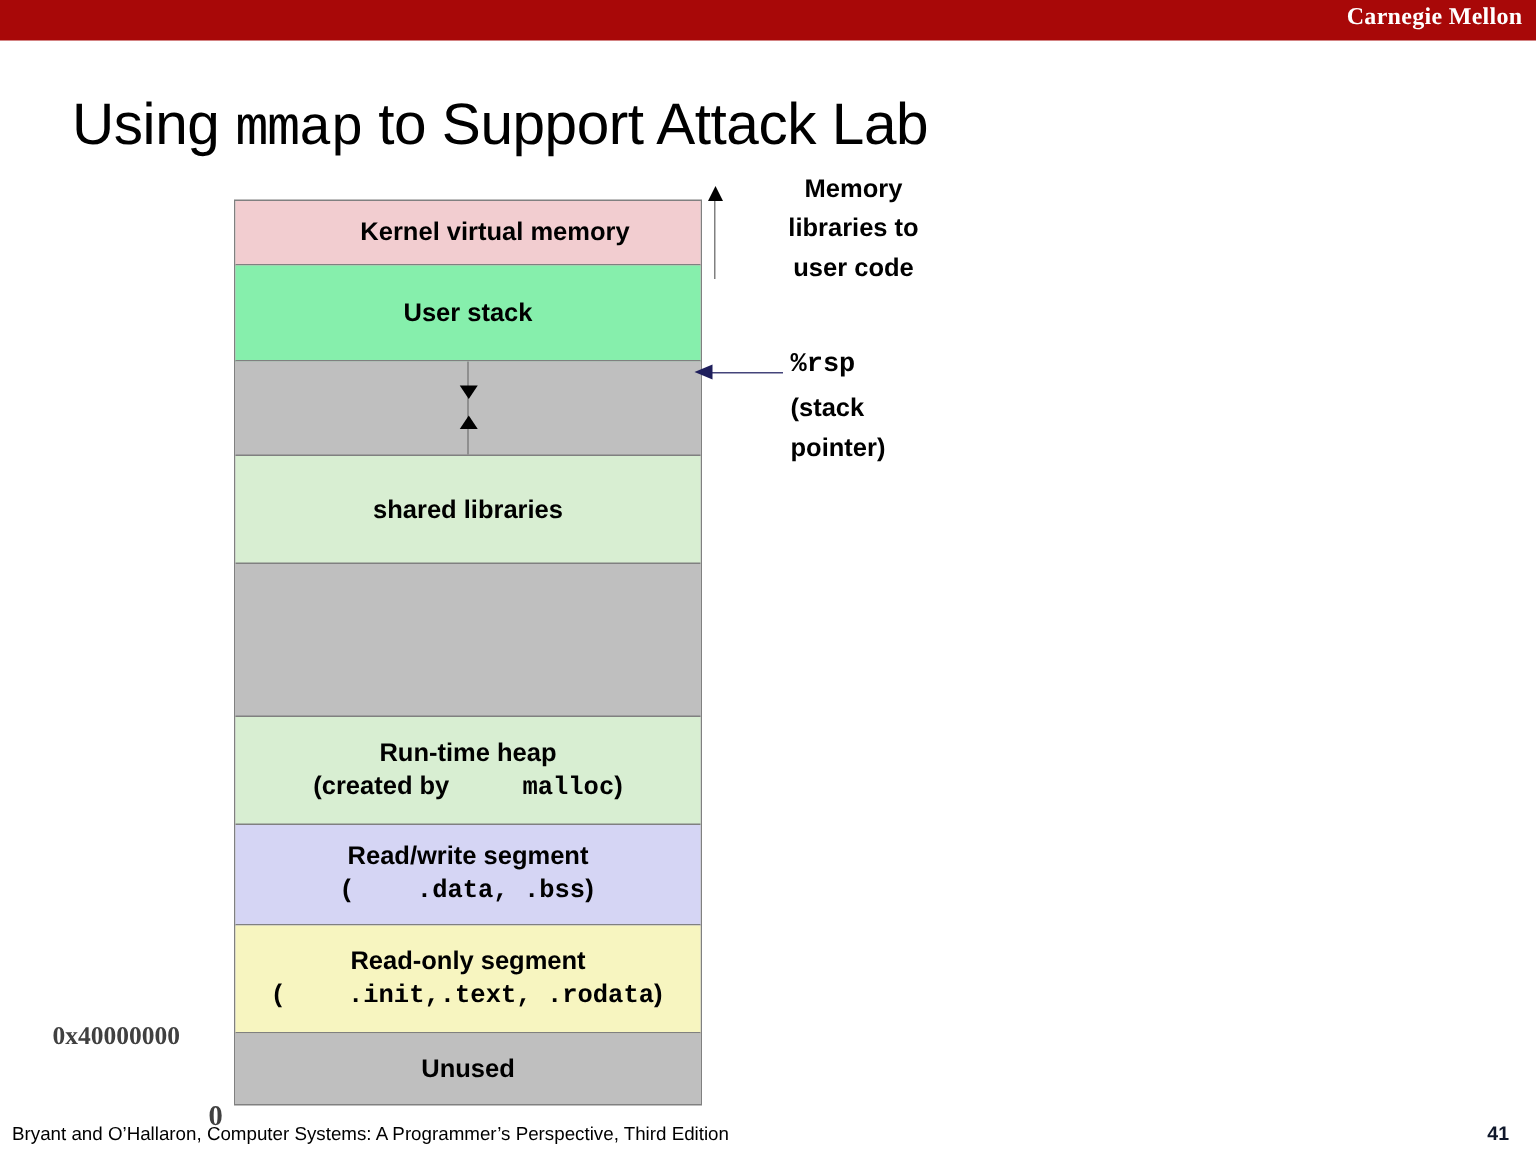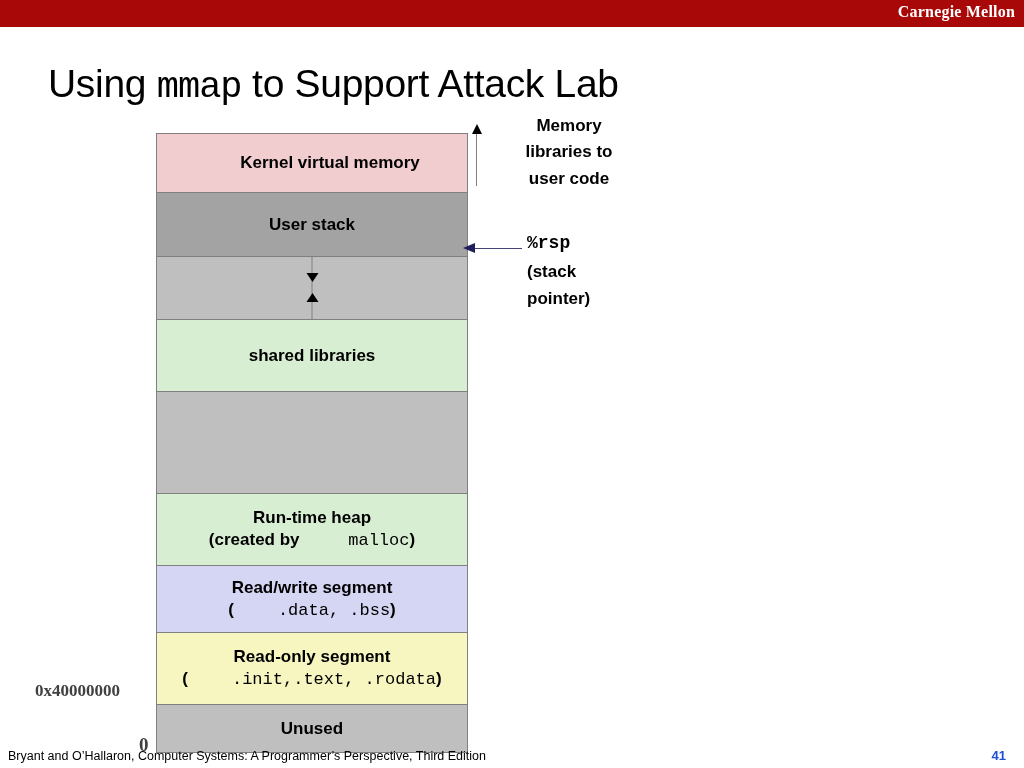--- a/index.html
+++ b/index.html
@@ -73,21 +73,21 @@
     font-weight: bold;
     color: #000000;
     line-height: 1.28;
     position: relative;
   }
   .mem-block:last-child { border-bottom: none; }
   .mem-block .line { white-space: nowrap; }
   .mem-block .mono {
     font-family: "Liberation Mono", monospace;
     font-size: 17px;
-    font-weight: normal;
+    font-weight: bold;
     padding-left: 44px;
   }
 
   
   .grow-arrows {
     position: absolute;
     left: 50%;
     top: 0;
     bottom: 0;
     width: 1px;
@@ -195,38 +195,38 @@
     font-size: 12.5px;
     color: #000000;
     white-space: nowrap;
   }
   .footer-page {
     position: absolute;
     right: 18px;
     top: 748px;
     font-size: 13px;
     font-weight: bold;
-    color: #1d4ed8;
+    color: #0f172a;
   }
 </style>
 </head>
 <body>
 
 <div class="header-band"></div>
 <div class="header-brand">Carnegie Mellon</div>
 
 <div class="slide-title"><span>Using </span><span class="mono">mmap</span><span> to Support Attack Lab</span></div>
 
 <div class="mem-diagram">
 
-  <div class="mem-block" style="height:59px;background:#f2cdd0;padding-left:36px;">
+  <div class="mem-block" style="height:43px;background:#f2cdd0;padding-left:36px;">
     <span class="line">Kernel virtual memory</span>
   </div>
 
-  <div class="mem-block" style="height:64px;background:#a3a3a3;">
+  <div class="mem-block" style="height:64px;background:#86efac;">
     <span class="line">User stack</span>
   </div>
 
   <div class="mem-block" style="height:63px;background:#bfbfbf;">
     <div class="grow-arrows">
       <span class="head down"></span>
       <span class="head up"></span>
     </div>
   </div>
 

